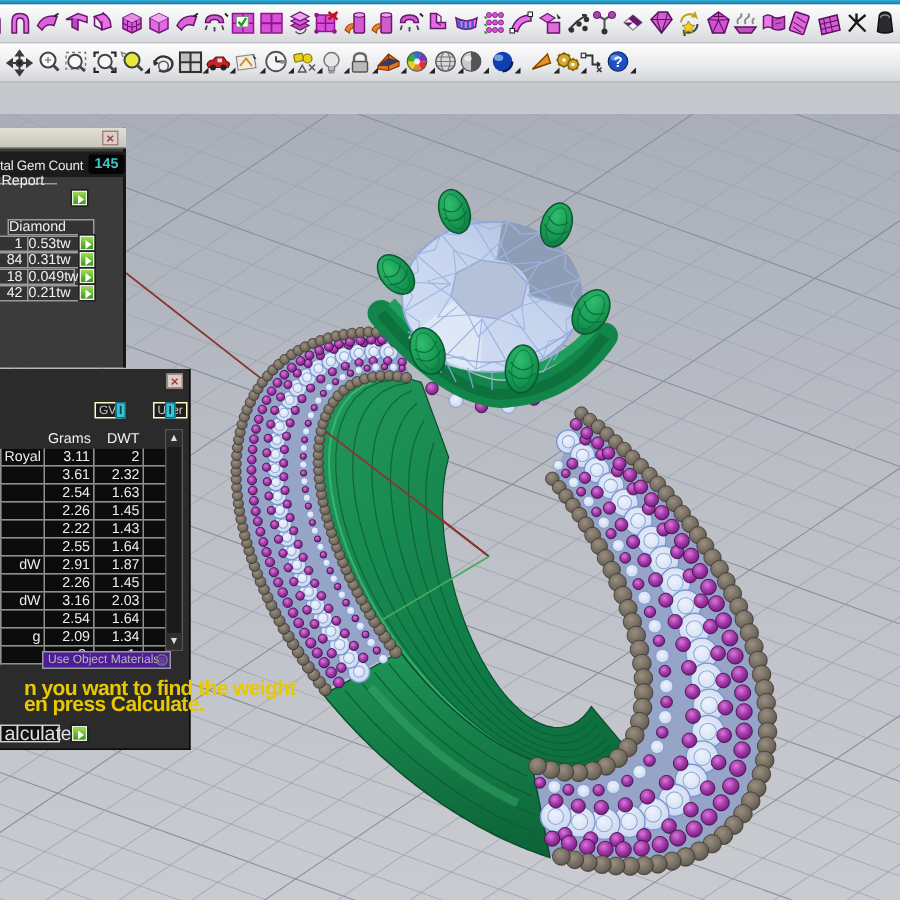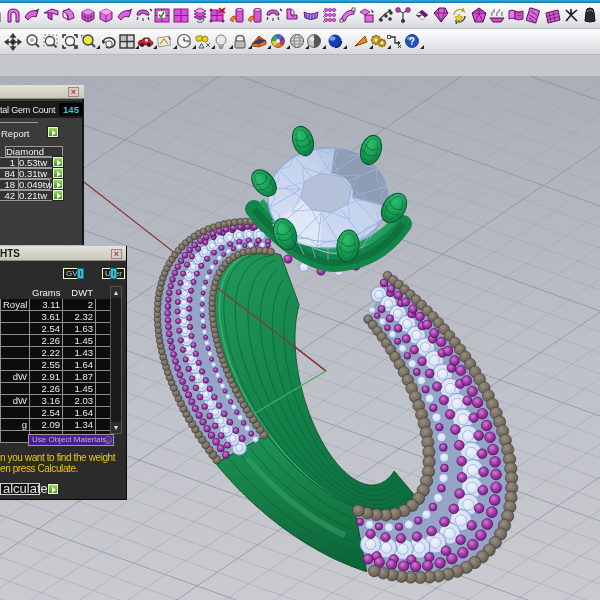--- a/index.html
+++ b/index.html
@@ -11,39 +11,39 @@
 .tabbar .bot{position:absolute;left:0;top:18px;width:600px;height:4px;background:#b4b7bc;border-top:1px solid #8f9397}
 .viewport{position:absolute;left:0;top:76px;width:600px;height:524px}
 
 .p1{position:absolute;left:0;top:85px;width:84px;height:160px;background:#3b3b3b;border-right:2px solid #161616}
 .p1 .tb{position:absolute;left:0;top:0;width:84px;height:14px;background:linear-gradient(#e2dfd6,#c9c6bc);border-bottom:1px solid #8a8a84}
 .xbtn{position:absolute;width:11px;height:10px;background:#d8cfc9;border:1px solid #a08680;color:#b03838;font-size:9px;font-weight:bold;text-align:center;line-height:9px}
 .p1 .gcrow{position:absolute;left:0;top:16px;width:84px;height:17px;background:#1c1c1c}
 .p1 .gclabel{position:absolute;left:0;top:20px;color:#e8e8e8;font-size:9px;letter-spacing:-0.2px;white-space:nowrap}
 .p1 .gcval{position:absolute;left:59px;top:18px;width:24px;height:13px;background:#050505;color:#3fc8c8;font-size:9.5px;font-weight:bold;text-align:center;line-height:13px;border-radius:2px}
 .p1 .sep{position:absolute;left:0;top:37px;width:38px;height:1px;background:#9a9a9a}
-.p1 .rep{position:absolute;left:1px;top:43px;color:#f0f0f0;font-size:9.5px}
+.p1 .rep{position:absolute;left:1px;top:30px;color:#f0f0f0;font-size:9.5px}
 .gbtn{position:absolute;width:10px;height:10px;background:linear-gradient(#9ade52,#3f9a1a);border:1px solid #eaf5e0;outline:1px solid #222}
 .gbtn:after{content:"";position:absolute;left:3px;top:2px;border-left:4px solid #fff;border-top:3px solid transparent;border-bottom:3px solid transparent}
 .cell{position:absolute;background:#333;border:1px solid #9a9a9a;color:#f2f2f2;font-size:9.5px;height:11px;line-height:10px}
 .cell.num{text-align:right;padding-right:3px}
 
 .p2{position:absolute;left:0;top:246px;width:127px;height:254px;background:#2b2b2b;border-right:1px solid #0a0a0a;border-bottom:1px solid #0a0a0a}
 .p2 .tb{position:absolute;left:0;top:0;width:126px;height:15px;background:linear-gradient(#e6e3da,#c9c6bc);border-bottom:1px solid #8a8a84;color:#1a1a1a;font-size:10px;font-weight:bold;line-height:15px}
 .minibtn{position:absolute;height:11px;background:#1e1e1e;border:1px solid #fef9c3;color:#c8c8c8;font-size:8px;line-height:9px;padding:0 2px}
 .ibtn{position:absolute;width:7px;height:11px;background:#33c3d6;border:1px solid #0d7486;color:#083a44;font-weight:bold;font-size:8px;text-align:center;line-height:10px}
 .p2 table{position:absolute;left:0;top:40px;border-collapse:collapse;font-size:9.5px;color:#ededed;width:110px;table-layout:fixed}
 .p2 td:first-child{text-align:right}
 .p2 td,.p2 th{border:1px solid #8f8f8f;background:#0c0c0c;height:10px;padding:0 2px;text-align:right;font-weight:normal;overflow:hidden;white-space:nowrap}
 .p2 th{background:#2b2b2b;border-color:#2b2b2b;color:#f2f2f2}
 .p2 .sb{position:absolute;left:110px;top:40px;width:12px;height:148px;background:#1a1a1a;border:1px solid #555}
 .p2 .sb .up,.p2 .sb .dn{position:absolute;left:0;width:10px;height:11px;background:#2e2e2e;color:#ddd;font-size:7px;text-align:center;line-height:11px}
 .p2 .dd{position:absolute;left:28px;top:188px;width:86px;height:12px;background:#4c1d95;border:1px solid #999;color:#b9b9b9;font-size:8px;line-height:10px;padding-left:3px}
 .p2 .dd .ic{position:absolute;right:1px;top:1px;width:8px;height:8px;border:1px solid #777;border-radius:50%;color:#888;font-size:6px;text-align:center;line-height:8px}
-.p2 .yellow{position:absolute;left:0;top:207px;color:#e8c800;font-size:10px;font-weight:normal;line-height:10.5px;letter-spacing:-0.4px;white-space:nowrap}
+.p2 .yellow{position:absolute;left:16px;top:207px;color:#e8c800;font-size:14px;font-weight:bold;line-height:10.5px;letter-spacing:-0.4px;white-space:nowrap}
 .p2 .calc{position:absolute;left:0px;top:237px;width:40px;height:12px;background:#111;border:1px solid #cfcfcf;color:#e0e0e0;font-size:13px;line-height:10px;padding-left:2px}
 </style></head><body>
 <div id="app">
   <div class="viewport">
     <svg width="600" height="524" viewBox="0 76 600 524" xmlns="http://www.w3.org/2000/svg">
       <defs>
         <linearGradient id="vpbg" x1="0" y1="0" x2="0" y2="1">
           <stop offset="0" stop-color="#a9aeb8"></stop>
             <stop offset="0.5" stop-color="#bcbfc6"></stop>
             <stop offset="1" stop-color="#c9cbd0"></stop>
@@ -1154,21 +1154,20 @@
       <div class="cell" style="left:18px;top:94px;width:32px">0.049tw</div>
     <div class="cell num" style="left:-14px;top:105px;width:33px">42</div>
       <div class="cell" style="left:18px;top:105px;width:35px">0.21tw</div>
     <div class="gbtn" style="left:53px;top:72px"></div>
     <div class="gbtn" style="left:53px;top:83px"></div>
     <div class="gbtn" style="left:53px;top:94px"></div>
     <div class="gbtn" style="left:53px;top:105px"></div>
   </div>
 
   <div class="p2">
-    <div class="tb">HTS</div>
     <div class="xbtn" style="right:4px;top:3px">×</div>
     <div class="minibtn" style="left:63px;top:22px">GV</div>
     <div class="ibtn" style="left:77px;top:22px">I</div>
     <div class="minibtn" style="left:102px;top:22px">User</div>
     <div class="ibtn" style="left:110px;top:22px">I</div>
     <table>
       <colgroup>
           <col style="width:29px">
           <col style="width:33px">
           <col style="width:33px">

